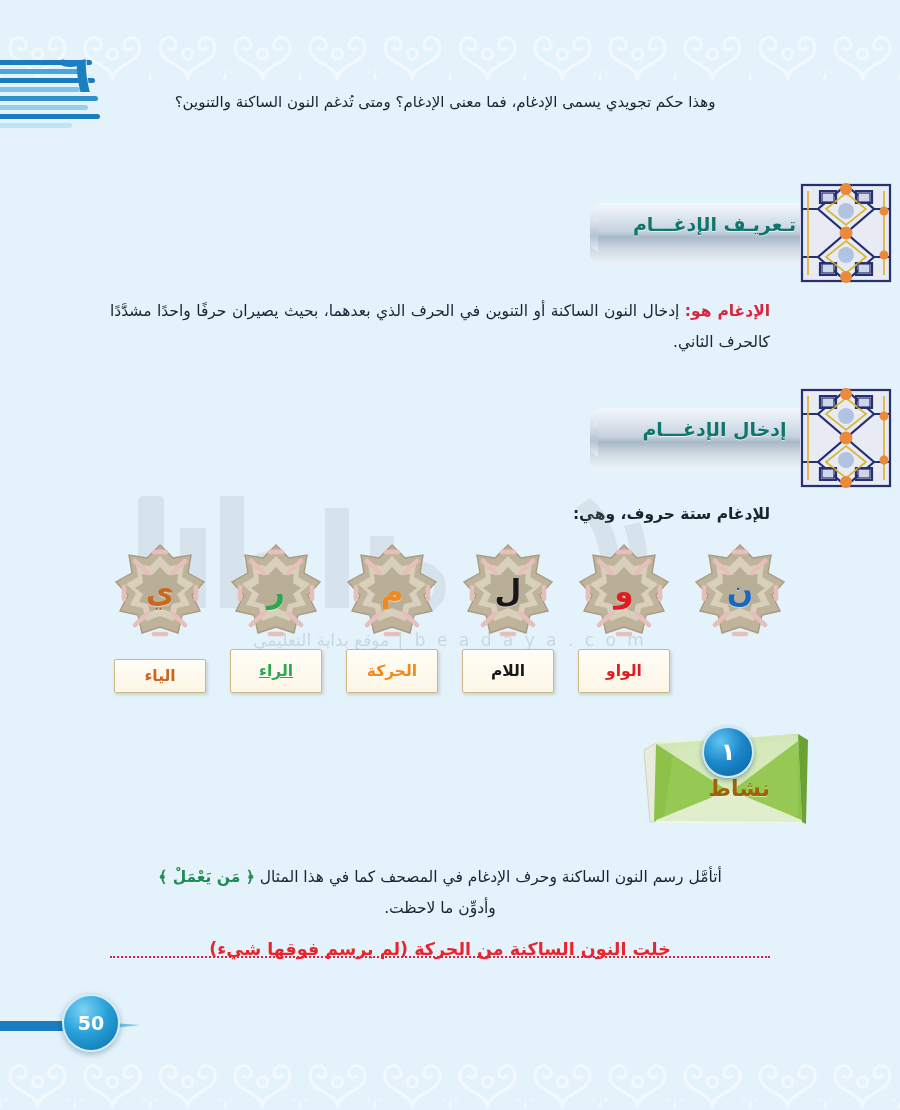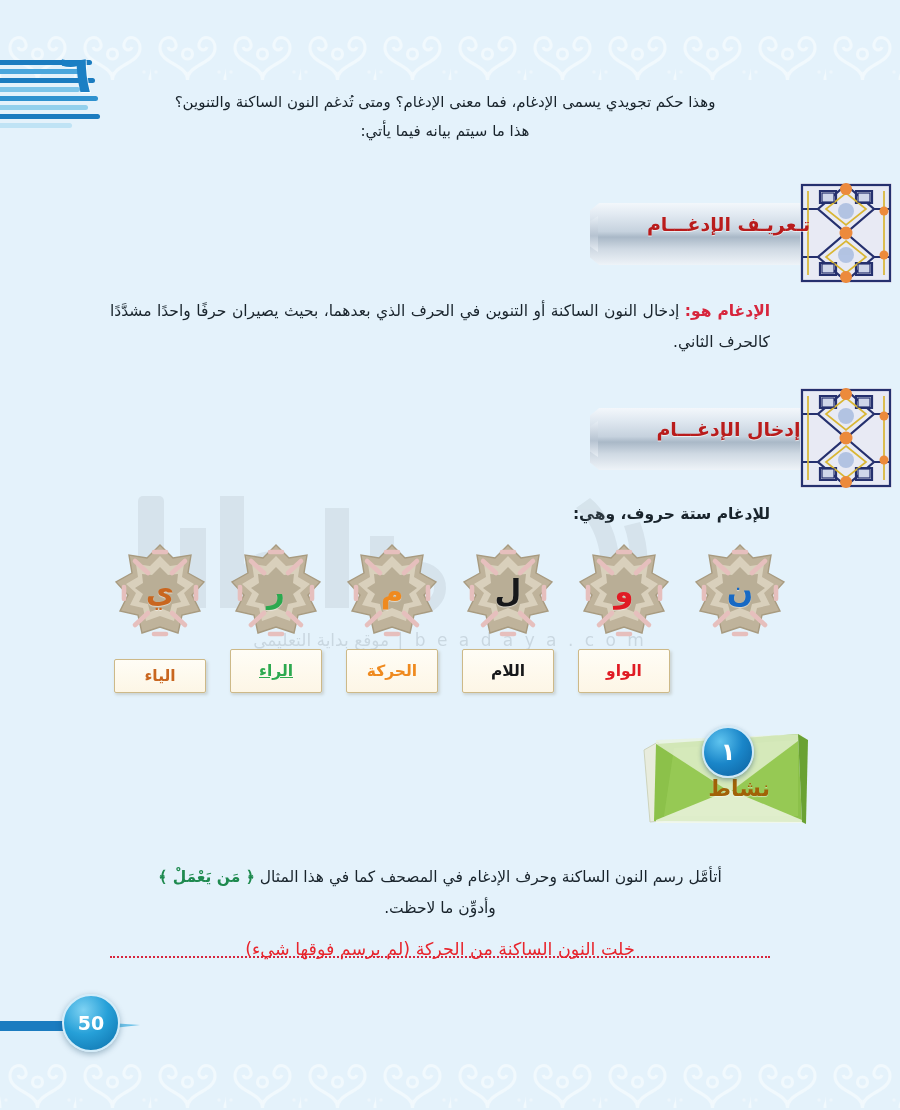--- a/index.html
+++ b/index.html
@@ -122,27 +122,27 @@
     position: absolute;
     left: -18px;
     top: 13px;
     width: 26px;
     height: 36px;
     background: linear-gradient(180deg, #e7eef5, #b6c3d1 55%, #e9eff5);
     clip-path: polygon(100% 0%, 100% 100%, 0% 50%);
   }
   .banner-title {
     position: absolute;
-    right: 64px;
+    right: 78px;
     top: 30px;
     width: 215px;
     text-align: center;
     font-size: 19px;
     font-weight: bold;
-    color: #b91c1c;
+    color: #0f766e;
     letter-spacing: 1px;
     z-index: 5;
     text-shadow: 0 1px 0 rgba(255,255,255,.6);
   }
 
   
   .body-text {
     position: absolute;
     color: #19242c;
     font-size: 15.5px;
@@ -256,21 +256,21 @@
     position: absolute;
     right: 0;
     left: 0;
     bottom: 8px;
     border-bottom: 2.5px dotted #d7263d;
   }
   #answer-text {
     position: relative;
     color: #e8252d;
     font-size: 17.5px;
-    font-weight: normal;
+    font-weight: bold;
     padding: 0 6px;
     z-index: 2;
     background: transparent;
   }
 
   
   #footer {
     position: absolute;
     bottom: 0;
     left: 0;
@@ -354,21 +354,20 @@
       <div class="stripe" style="top:36px; width:98px; background:#2f92cf;"></div>
       <div class="stripe" style="top:45px; width:88px; background:#93d0ec;"></div>
       <div class="stripe" style="top:54px; width:100px; background:#1b7cc0;"></div>
       <div class="stripe" style="top:63px; width:72px; background:#bfe3f5;"></div>
     </div>
     <div class="chapter-num">٦</div>
   </div>
 
   <div id="intro">
     <span>وهذا حكم تجويدي يسمى الإدغام، فما معنى الإدغام؟ ومتى تُدغم النون الساكنة والتنوين؟</span>
-    <span class="line2">هذا ما سيتم بيانه فيما يأتي:</span>
   </div>
 
   <div class="section-banner" style="top:183px;">
     <div class="banner-plate"></div>
     <svg class="banner-ornament" viewBox="0 0 92 100">
       <rect x="0" y="0" width="92" height="100" fill="#e8eaf4"></rect>
       <g stroke="#25306e" stroke-width="2.2" fill="none">
         <rect x="2" y="2" width="88" height="96"></rect>
         <path d="M46 2 L74 26 L46 50 L18 26 Z"></path>
         <path d="M46 50 L74 74 L46 98 L18 74 Z"></path>

